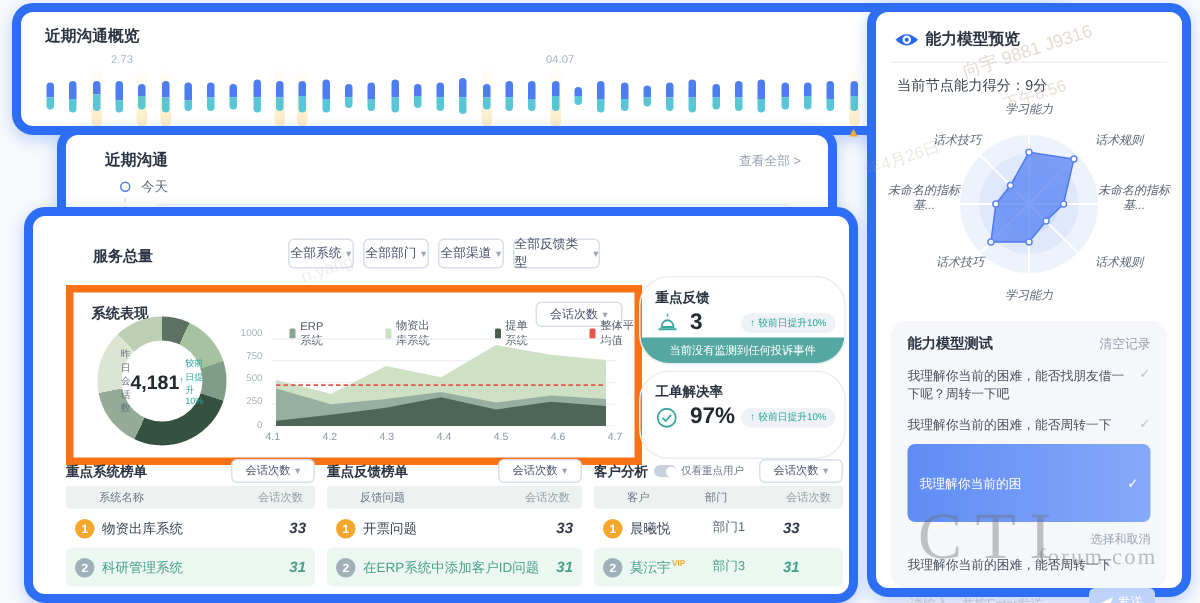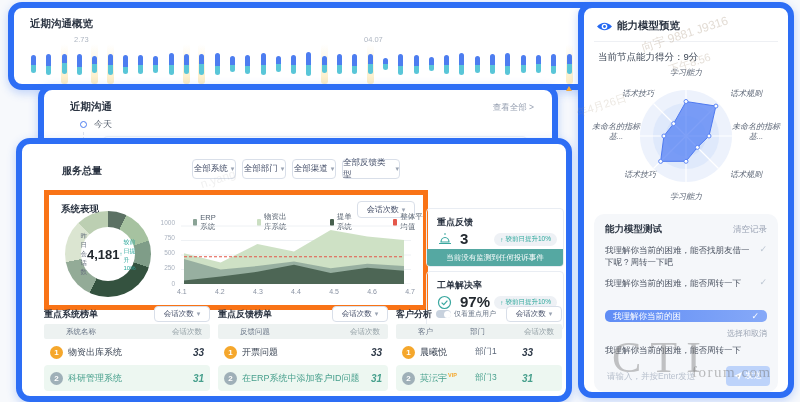--- a/index.html
+++ b/index.html
@@ -59,21 +59,21 @@
   .dc-delta{font-size:6px;color:#2aa79b;display:flex;gap:1px;align-items:center;}
   .legend{position:absolute;left:116px;top:17px;display:flex;gap:10px;align-items:center;}
   .lg-item{display:flex;align-items:center;gap:3px;font-size:7.5px;color:#55606e;margin-left:28px;}
   .lg-sq{width:7px;height:7px;border-radius:1px;display:inline-block;}
   .yticks{position:absolute;left:100px;top:25px;width:26px;height:67px;display:flex;flex-direction:column;justify-content:space-between;align-items:flex-end;}
   .yticks span{font-size:6.5px;color:#aab2bf;line-height:1;}
   .areachart{position:absolute;left:132px;top:29px;}
   .xticks{position:absolute;left:128px;top:93px;width:238px;display:flex;justify-content:space-between;}
   .xticks span{font-size:7px;color:#8a93a3;}
 
-  .fcard{position:absolute;left:404px;width:136px;height:57px;border:1px solid #e9edf3;border-radius:4px;overflow:hidden;margin-top:24px;}
+  .fcard{position:absolute;left:404px;width:136px;height:57px;border:1px solid #e9edf3;border-radius:20px;overflow:hidden;}
   .fcard1{top:40px;}.fcard2{top:103px;}
   .fc-title{position:absolute;left:10px;top:7px;font-size:9px;font-weight:bold;color:#2b3442;}
   .fc-icon{position:absolute;left:10px;top:23px;}
   .fc-value{position:absolute;left:33px;top:21px;font-size:15px;font-weight:bold;color:#23292f;}
   .fc-pill{position:absolute;right:6px;top:24px;height:13px;background:#eef1f5;border-radius:7px;display:flex;align-items:center;gap:2px;padding:0 6px;font-size:6.5px;color:#2aa79b;}
   .fc-banner{position:absolute;left:0;right:0;bottom:0;height:17px;display:flex;align-items:center;justify-content:center;font-size:7.5px;color:#fff;}
   .fc-banner.teal{background:#55a8a2;}
   .fc-banner.red{background:#e8837c;}
 
   .tbl{position:absolute;top:160px;height:88px;}
@@ -118,21 +118,21 @@
   .rl-lr{left:146px;top:106px;}
   .rl-bot{left:0;right:0;top:128px;text-align:center;}
 
   .test-card{position:absolute;left:10px;top:206px;width:184px;height:178px;background:#f5f7fa;border-radius:10px;padding:9px 11px;box-sizing:border-box;}
   .tc-head{display:flex;justify-content:space-between;align-items:center;}
   .tc-title{font-size:9.5px;font-weight:bold;color:#2b3442;}
   .tc-clear{font-size:8.5px;color:#99a2b3;cursor:pointer;}
   .msg{display:flex;gap:6px;align-items:flex-start;margin-top:8px;cursor:pointer;}
   .msg-text{flex:1;font-size:8.5px;color:#4a5260;line-height:1.45;}
   .msg-check{font-size:9px;color:#bcc6d2;}
-  .msg-sel{margin-top:21px;background:linear-gradient(90deg,#5f8cf5,#86a9f8);border-radius:5px;padding:0 8px;display:flex;justify-content:space-between;align-items:center;cursor:pointer;}
+  .msg-sel{margin-top:7px;background:linear-gradient(90deg,#5f8cf5,#86a9f8);border-radius:5px;padding:20px 8px;display:flex;justify-content:space-between;align-items:center;cursor:pointer;}
   .msg-sel .msg-text{color:#fff;}
   .msg-sel .msg-check{color:#fff;}
   .tc-hint{margin-top:6px;text-align:right;font-size:8px;color:#9aa3b2;}
   .tc-input-row{margin-top:9px;display:flex;align-items:center;gap:6px;}
   .tc-input{flex:1;border:none;outline:none;background:transparent;font-size:8.5px;color:#3b4554;font-family:inherit;}
   .tc-input::placeholder{color:#b8c0cd;}
   .send-btn{flex:0 0 auto;width:44px;height:20px;background:#bdd3fa;border:none;border-radius:4px;color:#fff;font-size:8.5px;display:flex;align-items:center;justify-content:center;gap:3px;cursor:pointer;font-family:inherit;}
 
   
   .wm{position:absolute;z-index:60;pointer-events:none;white-space:nowrap;}

